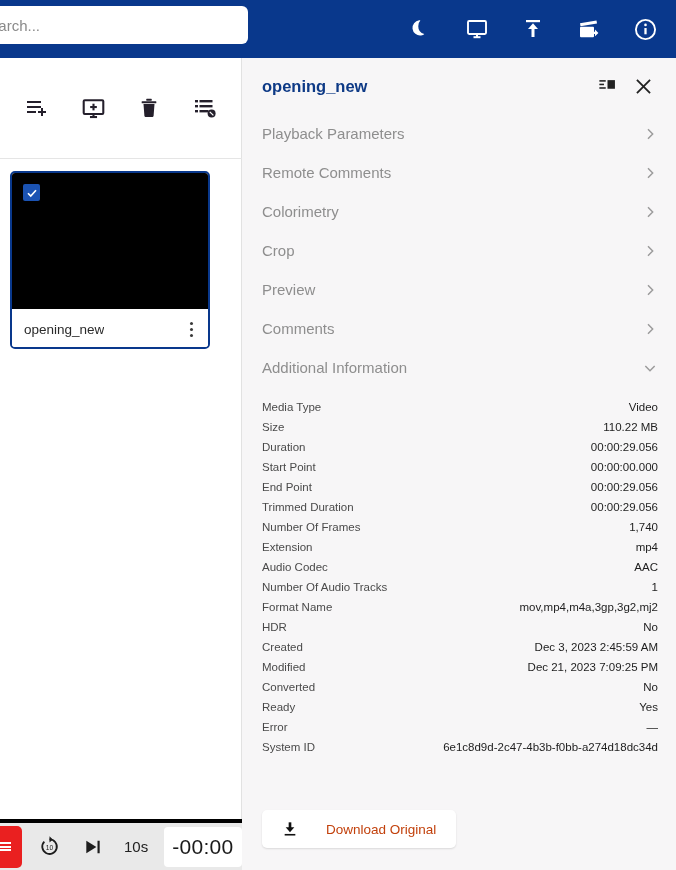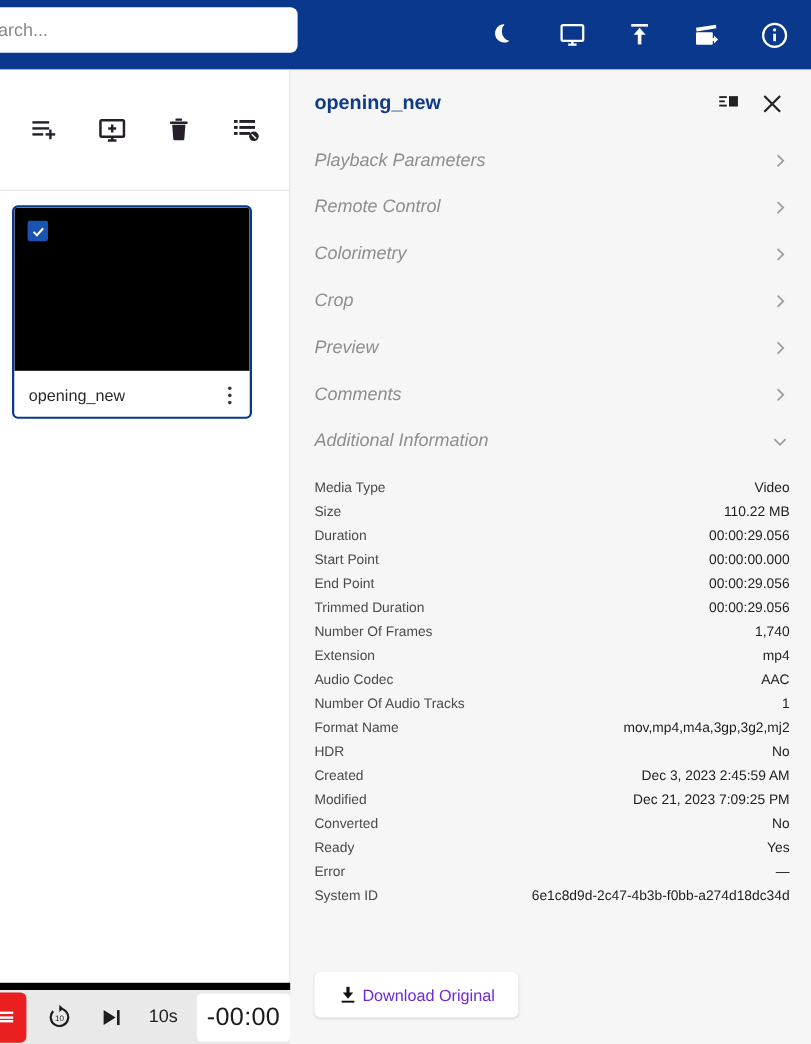--- a/index.html
+++ b/index.html
@@ -105,21 +105,21 @@
   .card-menu span {
     width: 3px; height: 3px; border-radius: 50%; background: #3a3a3a;
   }
 
   
   .playbar {
     position: absolute; left: 0; bottom: 0;
     width: 242px; height: 51px;
     background: #e9e9e9;
     display: flex; align-items: center;
-    border-top: 6px solid #000000;
+    border-top: 4px solid #000000;
   }
   .pb-red {
     width: 36px; height: 42px;
     margin-left: -14px;
     background: #ea2020; border-radius: 5px;
     display: flex; align-items: center; justify-content: center;
     cursor: pointer;
   }
   .pb-red span {
     display: block; width: 13px; height: 2px; background: #fff;
@@ -165,21 +165,20 @@
     width: 30px; height: 30px; margin-left: 6px;
     display: flex; align-items: center; justify-content: center;
     cursor: pointer; color: #222;
   }
 
   .sections { padding: 0 18px 0 20px; }
   .section-row {
     height: 39px;
     display: flex; align-items: center; justify-content: space-between;
     cursor: pointer;
-    font-style: italic;
   }
   .section-label { font-size: 15px; color: #8e8e8e; }
   .chev { color: #9b9b9b; display: flex; align-items: center; }
 
   
   .meta {
     padding: 10px 18px 0 20px;
   }
   .meta-row {
     display: flex; height: 20px; align-items: center; justify-content: space-between;
@@ -194,24 +193,24 @@
 
   
   .actions {
     position: absolute; left: 20px; bottom: 22px;
     display: flex; gap: 14px;
   }
   .act-btn {
     height: 38px;
     background: #ffffff;
     border: none; border-radius: 5px;
-    display: flex; align-items: center; gap: 4px;
+    display: flex; align-items: center; gap: 28px;
     padding: 0 20px;
     font-family: "Liberation Sans", sans-serif;
-    font-size: 13.5px; color: #6d28d9;
+    font-size: 13.5px; color: #c2410c;
     cursor: pointer;
     box-shadow: 0 1px 2px rgba(0,0,0,.12);
   }
   .act-ic { display: flex; align-items: center; color: #111; }
 </style>
 </head>
 <body>
 
 <div id="app">
 
@@ -365,21 +364,21 @@
     <div class="sections">
       <div class="section-row">
         <span class="section-label">Playback Parameters</span>
         <span class="chev">
           <svg width="16" height="16" viewBox="0 0 24 24" fill="none" stroke="currentColor" stroke-width="2.2">
               <path d="M9 5l7 7-7 7"></path>
             </svg>
         </span>
       </div>
       <div class="section-row">
-        <span class="section-label">Remote Control</span>
+        <span class="section-label">Remote Comments</span>
         <span class="chev">
           <svg width="16" height="16" viewBox="0 0 24 24" fill="none" stroke="currentColor" stroke-width="2.2">
               <path d="M9 5l7 7-7 7"></path>
             </svg>
         </span>
       </div>
       <div class="section-row">
         <span class="section-label">Colorimetry</span>
         <span class="chev">
           <svg width="16" height="16" viewBox="0 0 24 24" fill="none" stroke="currentColor" stroke-width="2.2">

